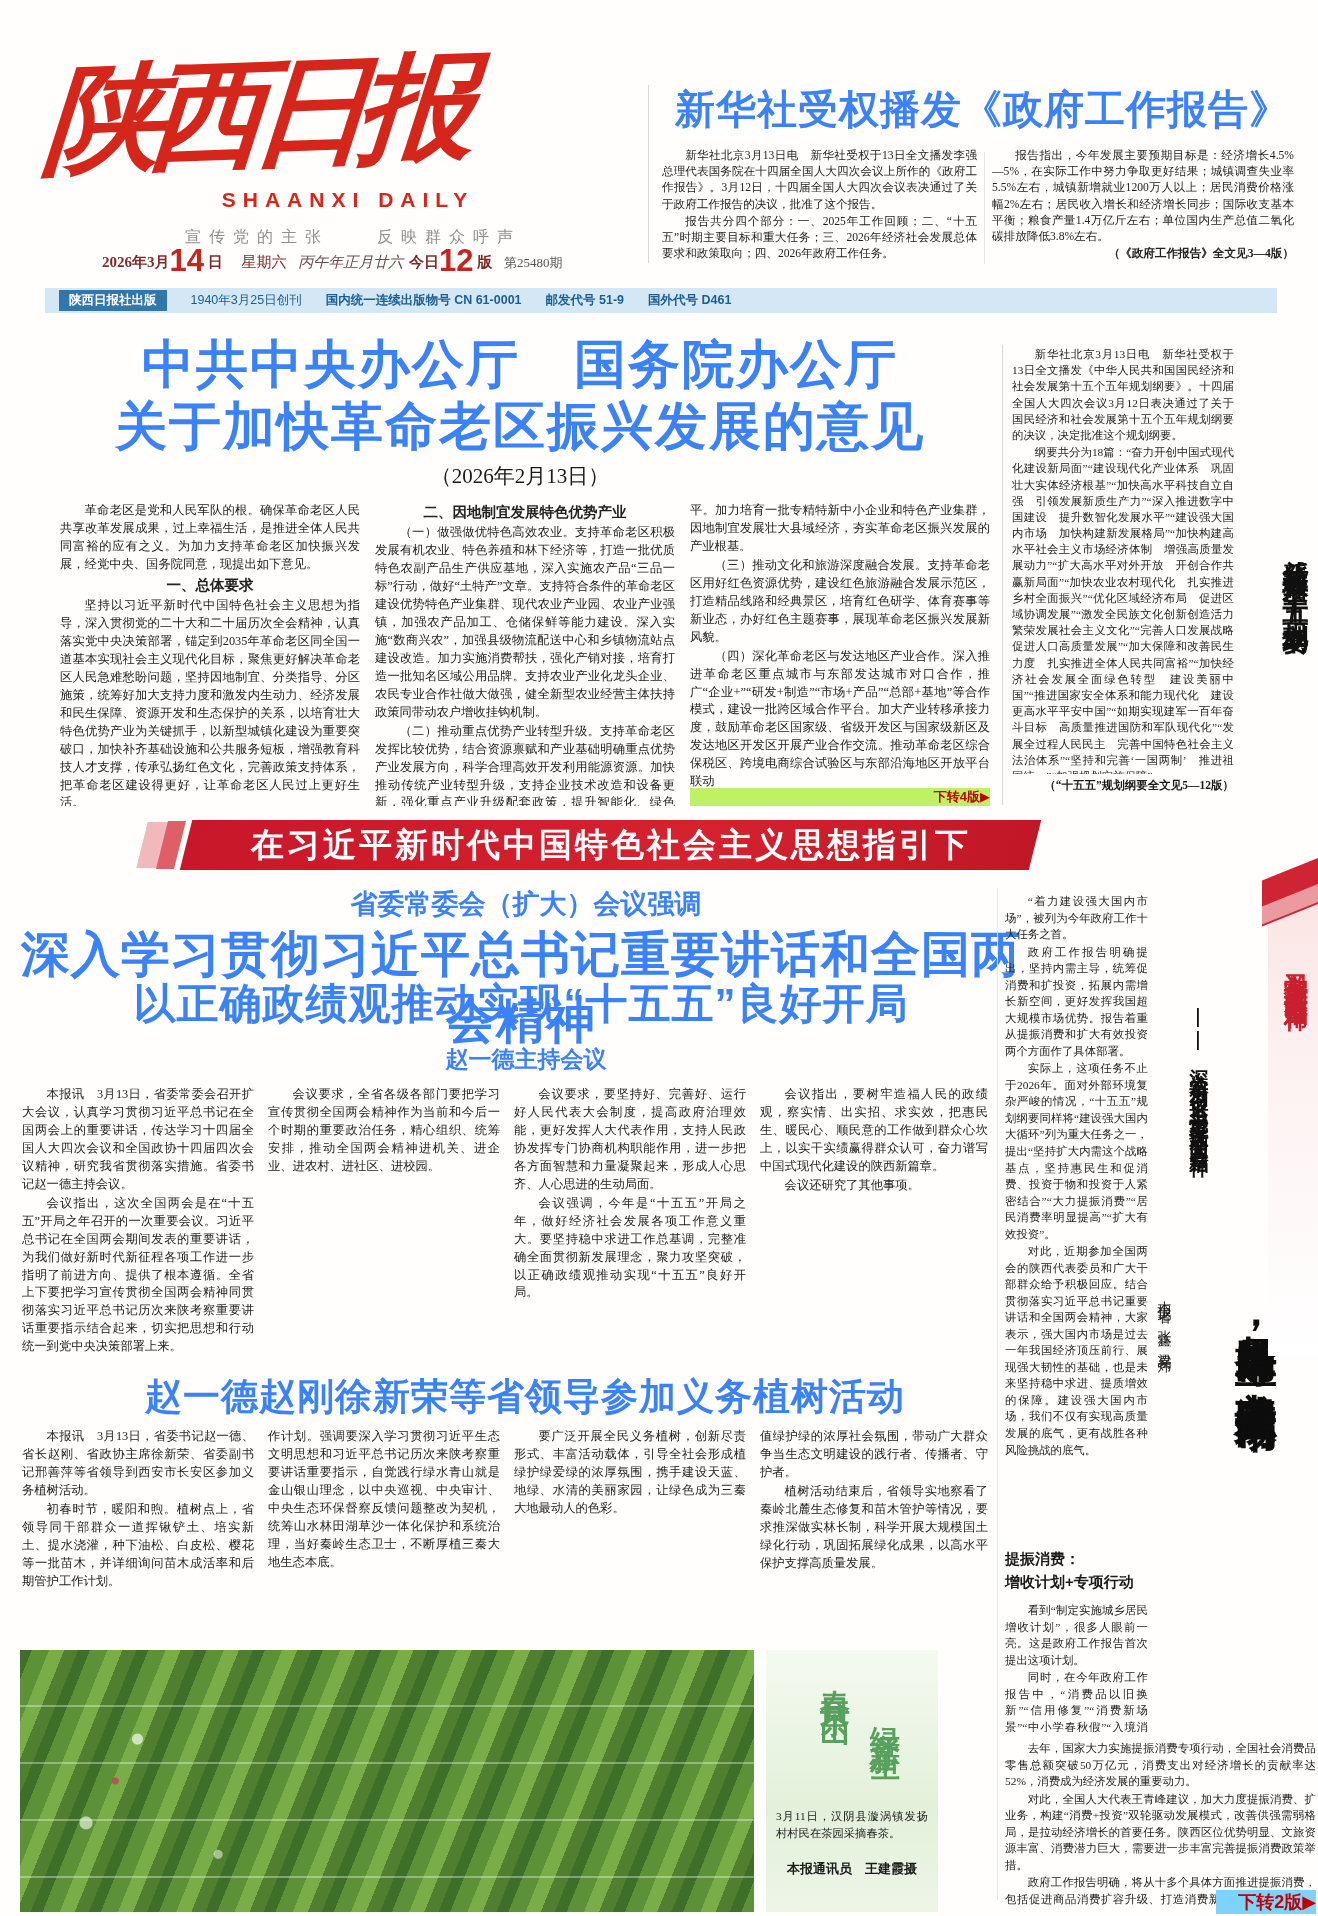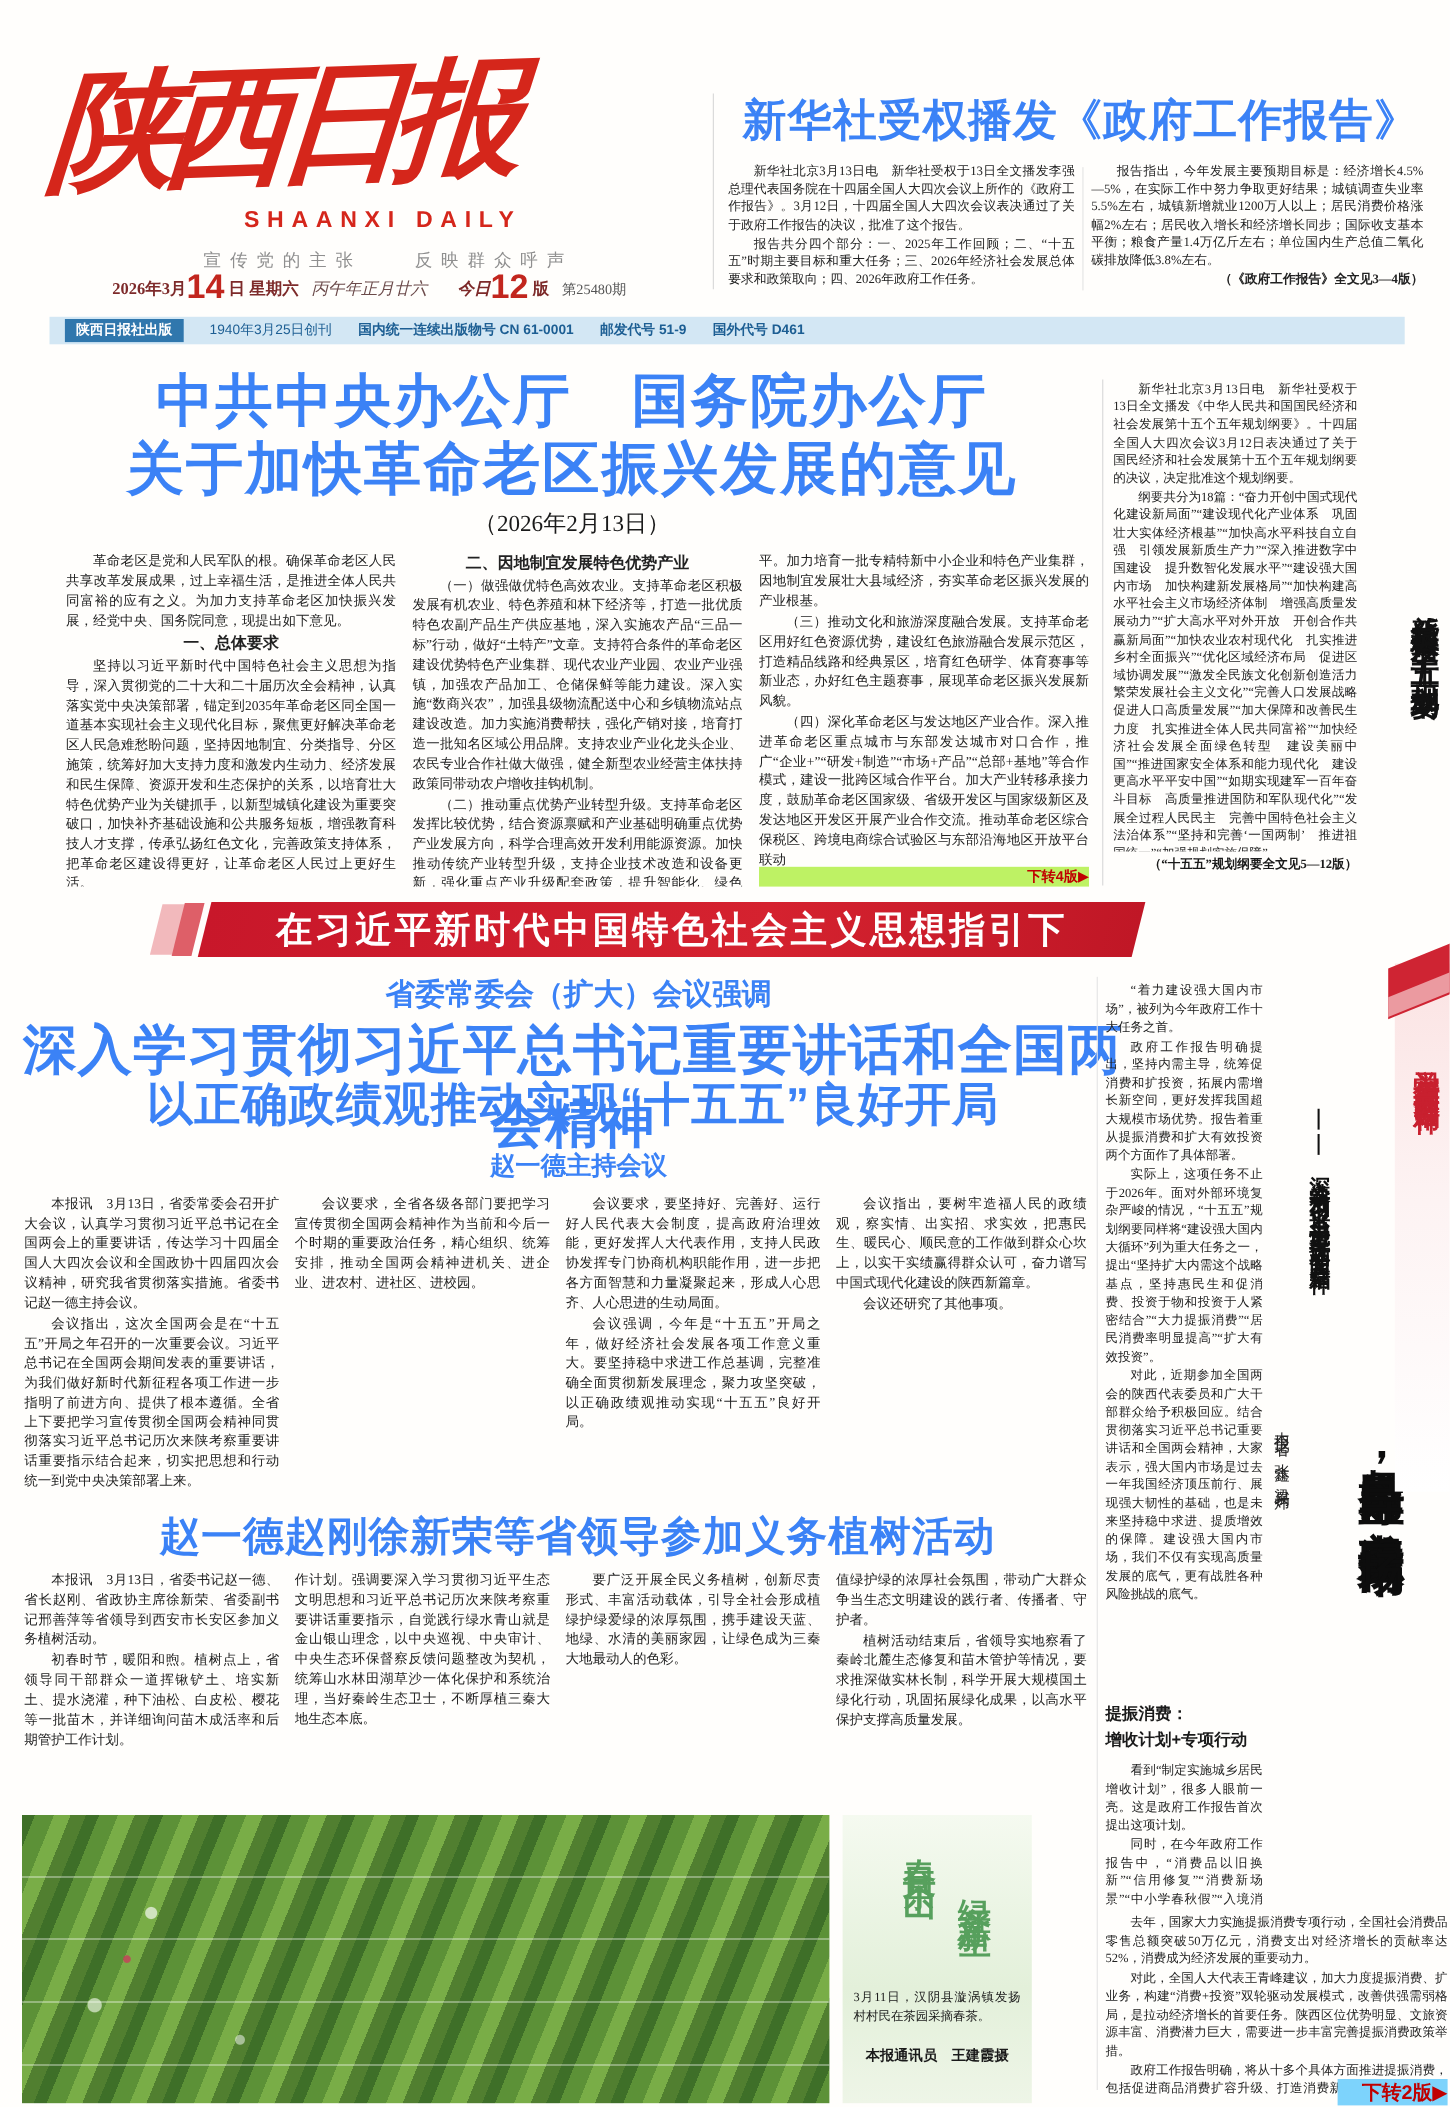--- a/index.html
+++ b/index.html
@@ -43,23 +43,23 @@
               font-size:118px;letter-spacing:-14px;white-space:nowrap;
               transform:skewX(-6deg) rotate(-2deg);transform-origin:left top;">陕西日报</div>
   <div class="abs" style="left:198px;top:188px;width:300px;text-align:center;color:var(--mred);
               font-family:var(--sans);font-weight:bold;font-size:21px;letter-spacing:7px;">SHAANXI DAILY</div>
   <div class="abs" style="left:138px;top:227px;width:430px;text-align:center;color:#8f8f8f;
               font-family:var(--sans);font-size:16px;letter-spacing:8px;">宣传党的主张　　反映群众呼声</div>
 
   <div class="abs" style="left:102px;top:243px;width:600px;white-space:nowrap;color:#7d2a2a;font-size:15px;">
     <span style="font-weight:bold;">2026年3月</span><span style="color:#c2261e;font-family:var(--sans);font-weight:bold;font-size:31px;vertical-align:-4px;">14</span>
     <span style="font-weight:bold;">日</span>
-    <span style="font-weight:bold;margin-left:0;">星期六</span>
+    <span style="font-weight:normal;margin-left:15px;">星期六</span>
     <span style="font-style:italic;color:#6b4a4a;margin-left:8px;">丙午年正月廿六</span>
-    <span style="font-weight:bold;margin-left:24px;font-style:italic;">今日</span><span style="color:#c2261e;font-family:var(--sans);font-weight:bold;font-size:31px;vertical-align:-4px;">12</span>
+    <span style="font-weight:bold;margin-left:2px;">今日</span><span style="color:#c2261e;font-family:var(--sans);font-weight:bold;font-size:31px;vertical-align:-4px;">12</span>
     <span style="font-weight:bold;">版</span>
     <span style="font-size:13px;color:#555;margin-left:8px;">第25480期</span>
   </div>
 
   <div class="abs" style="left:45px;top:288px;width:1232px;height:25px;background:#d3e7f4;display:flex;align-items:center;gap:24px;
               font-family:var(--sans);font-size:12.5px;color:#1c5e93;padding:0 0 0 14px;box-sizing:border-box;">
     <span style="background:#3077ad;color:#fff;font-weight:bold;padding:2px 10px;">陕西日报社出版</span>
     <span>1940年3月25日创刊</span>
     <span style="font-weight:bold;">国内统一连续出版物号 CN 61-0001</span>
     <span style="font-weight:bold;">邮发代号 51-9</span>

